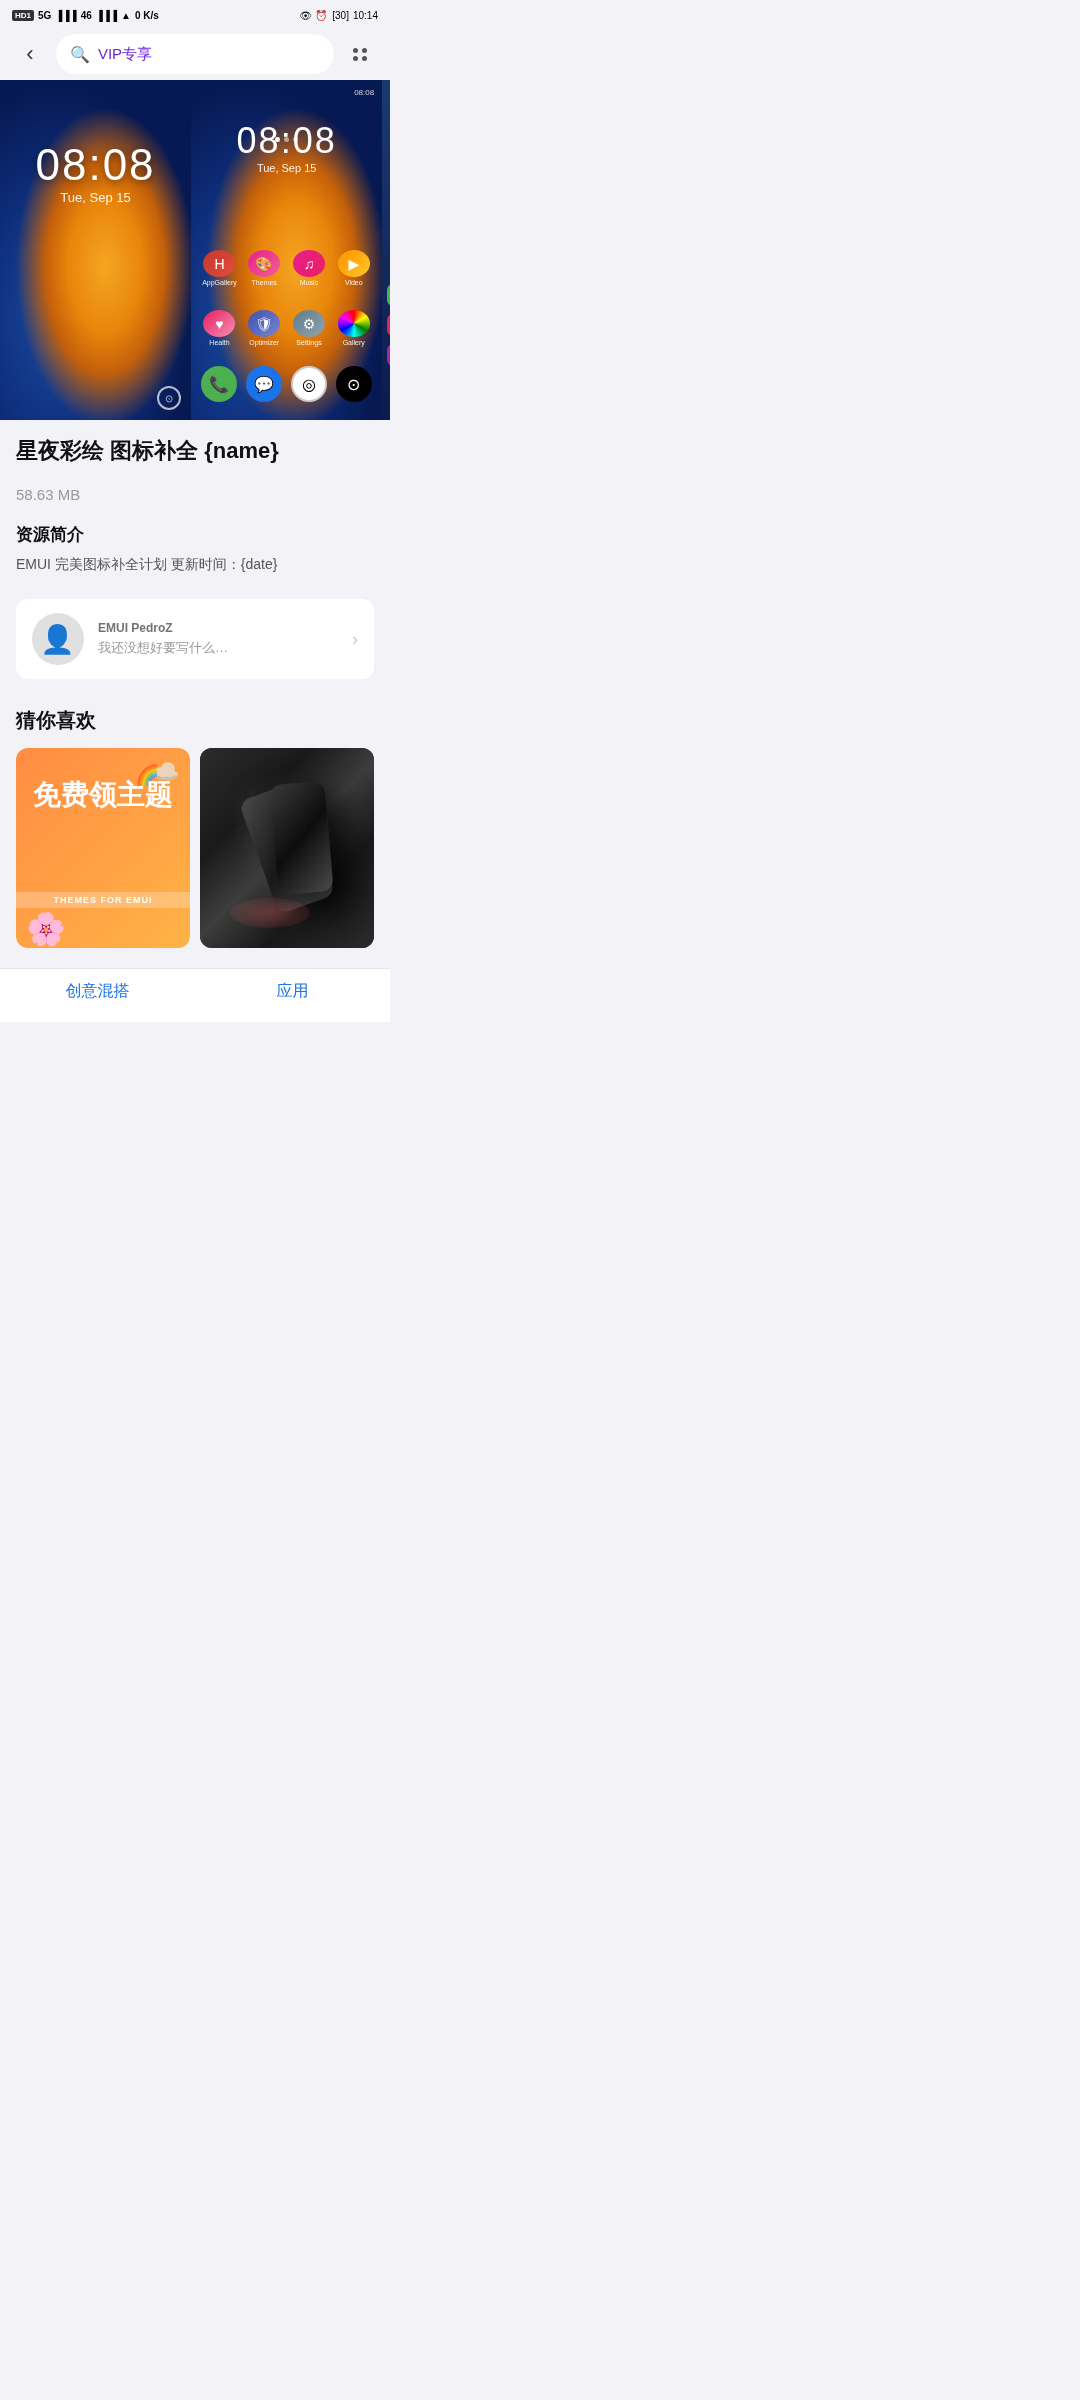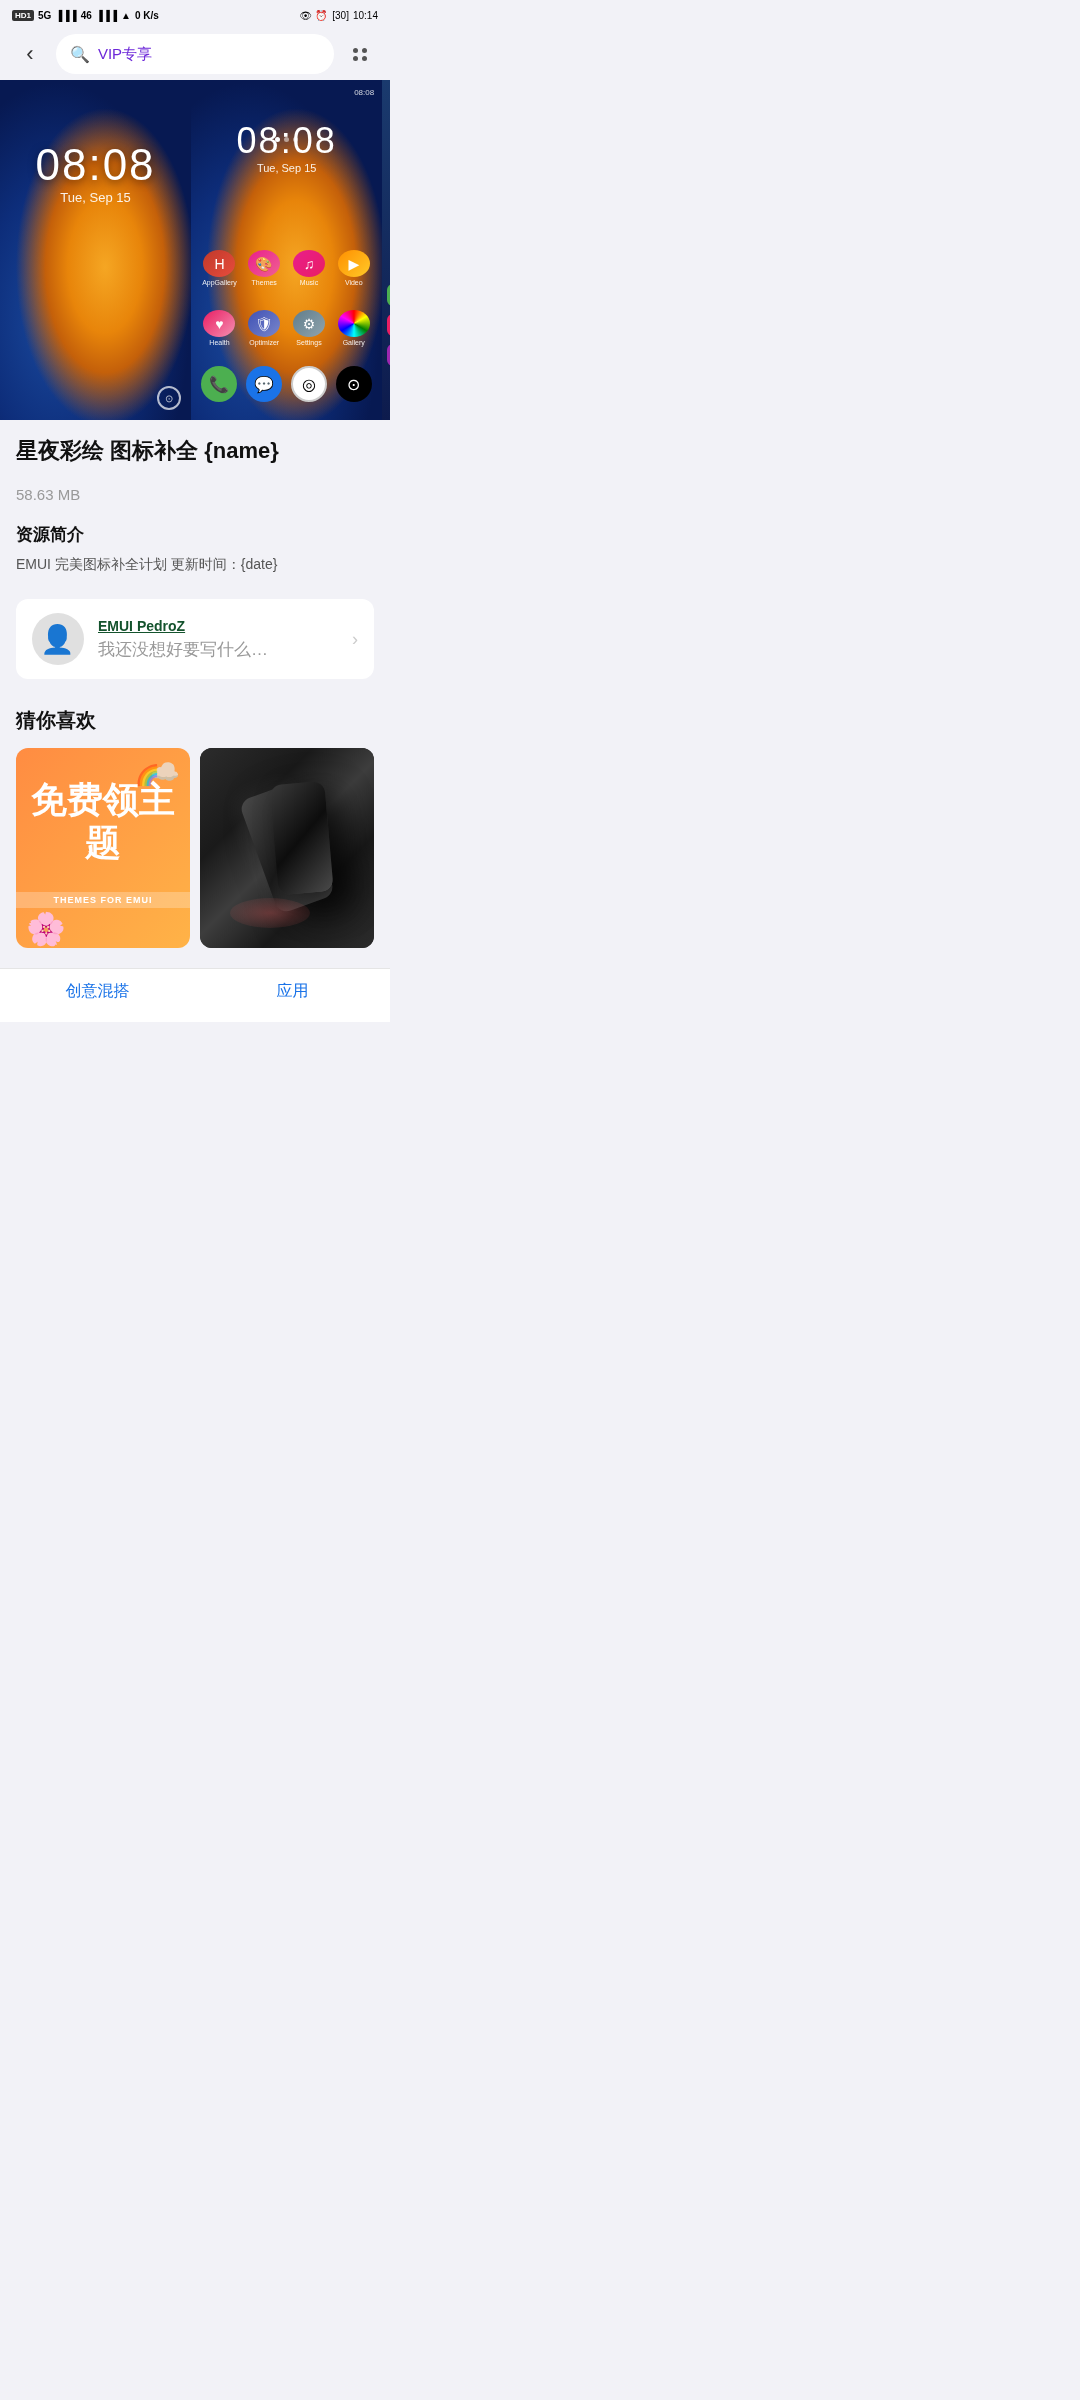--- a/index.html
+++ b/index.html
@@ -338,28 +338,27 @@
       flex-shrink: 0;
     }
     .avatar-person {
       color: #bbb;
       font-size: 28px;
     }
     .author-info {
       flex: 1;
     }
     .author-name {
-      font-size: 14px;
+      font-size: 12px;
       font-weight: 600;
-      color: #14532d;
+      color: #737373;
       margin-bottom: 4px;
-      text-decoration: underline;
     }
     .author-bio {
-      font-size: 17px;
+      font-size: 13px;
       color: #999;
     }
     .author-chevron {
       color: #ccc;
       font-size: 18px;
     }
 
     
     .recommend-title {
       font-size: 20px;
@@ -386,21 +385,21 @@
     .rec-card-orange {
       background: linear-gradient(135deg, #ff8c42, #ffb347);
       display: flex;
       align-items: center;
       justify-content: center;
       flex-direction: column;
       position: relative;
     }
 
     .free-theme-text {
-      font-size: 36px;
+      font-size: 28px;
       font-weight: 900;
       color: #fff;
       text-align: center;
       line-height: 1.2;
       position: absolute;
       top: 30px;
       left: 10px;
       right: 10px;
     }
     .themes-for-free {

